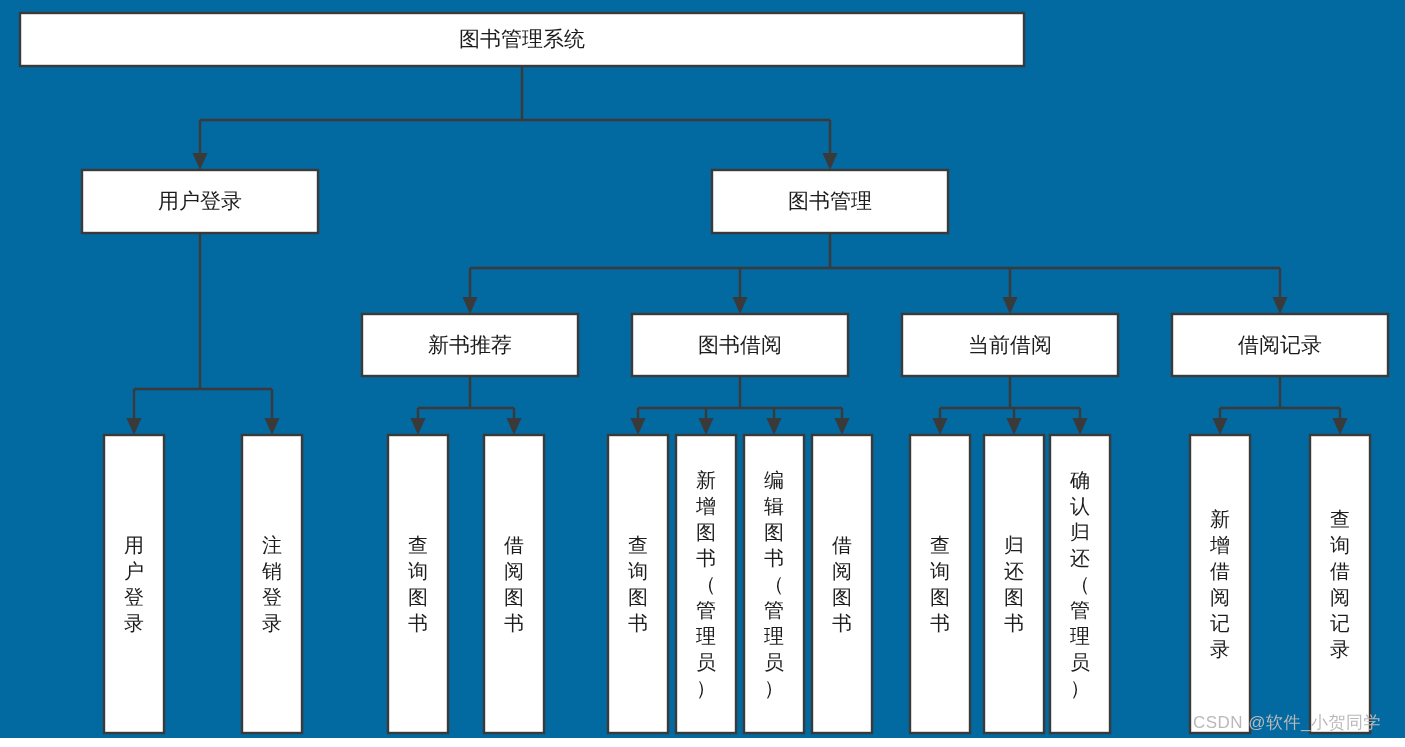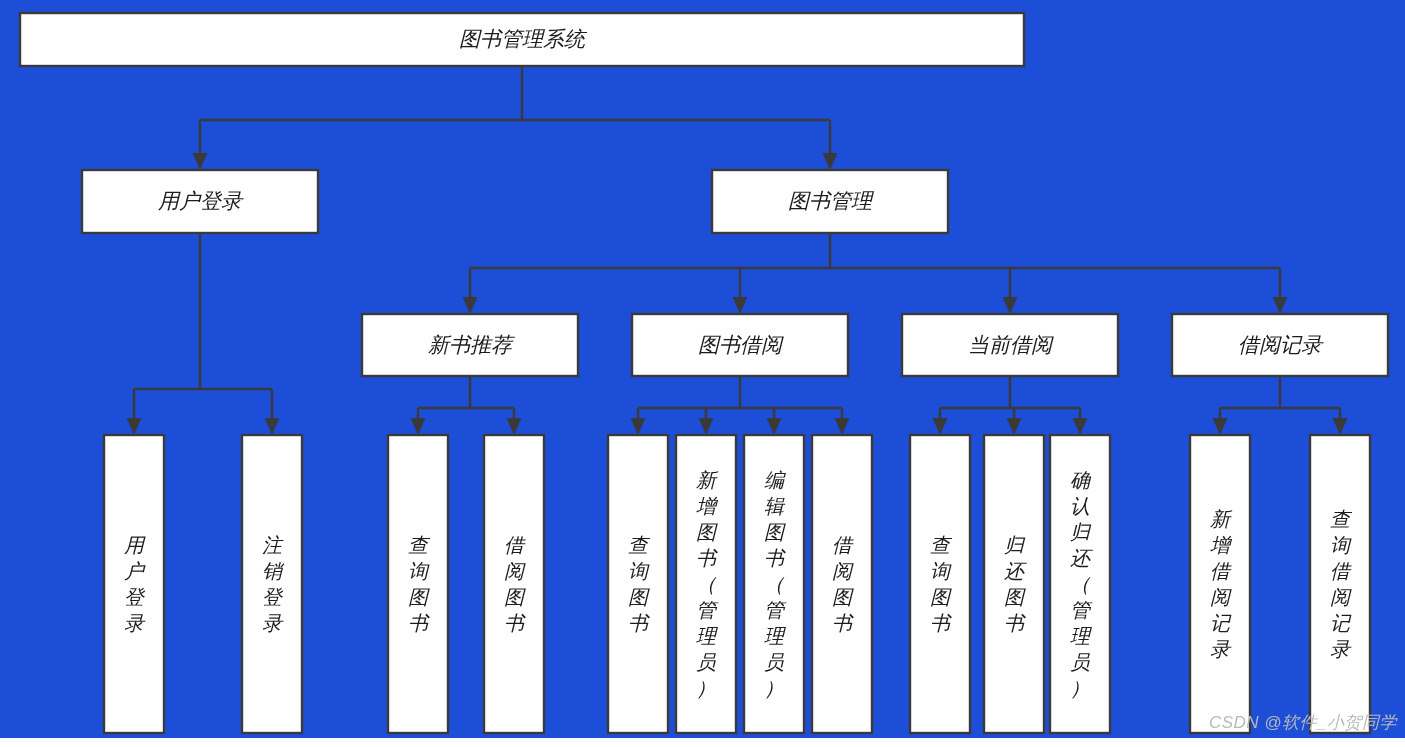--- a/index.html
+++ b/index.html
@@ -10,22 +10,21 @@
   body {
     width: 1405px;
     height: 747px;
     font-family: "Liberation Sans", "DejaVu Sans", sans-serif;
     overflow: hidden;
   }
   #diagram-root {
     position: relative;
     width: 1405px;
     height: 738px;
-    background: #1d4ed8;
-    font-style: italic;
+    background: #0369a1;
   }
   svg#flow-svg {
     position: absolute;
     left: 0;
     top: 0;
     width: 1405px;
     height: 747px;
     display: block;
   }
   .node-rect {
@@ -51,21 +50,21 @@
     stroke-width: 2.4;
     fill: none;
     stroke-linecap: butt;
   }
   .arrow-head {
     fill: #3a3a3a;
     stroke: none;
   }
   .watermark {
     position: absolute;
-    right: 8px;
+    right: 24px;
     bottom: 4px;
     font-family: "Liberation Sans", "DejaVu Sans", sans-serif;
     font-size: 17px;
     color: #b9b9b9;
     letter-spacing: 0.5px;
     white-space: nowrap;
     pointer-events: none;
   }
 </style>
 </head>

